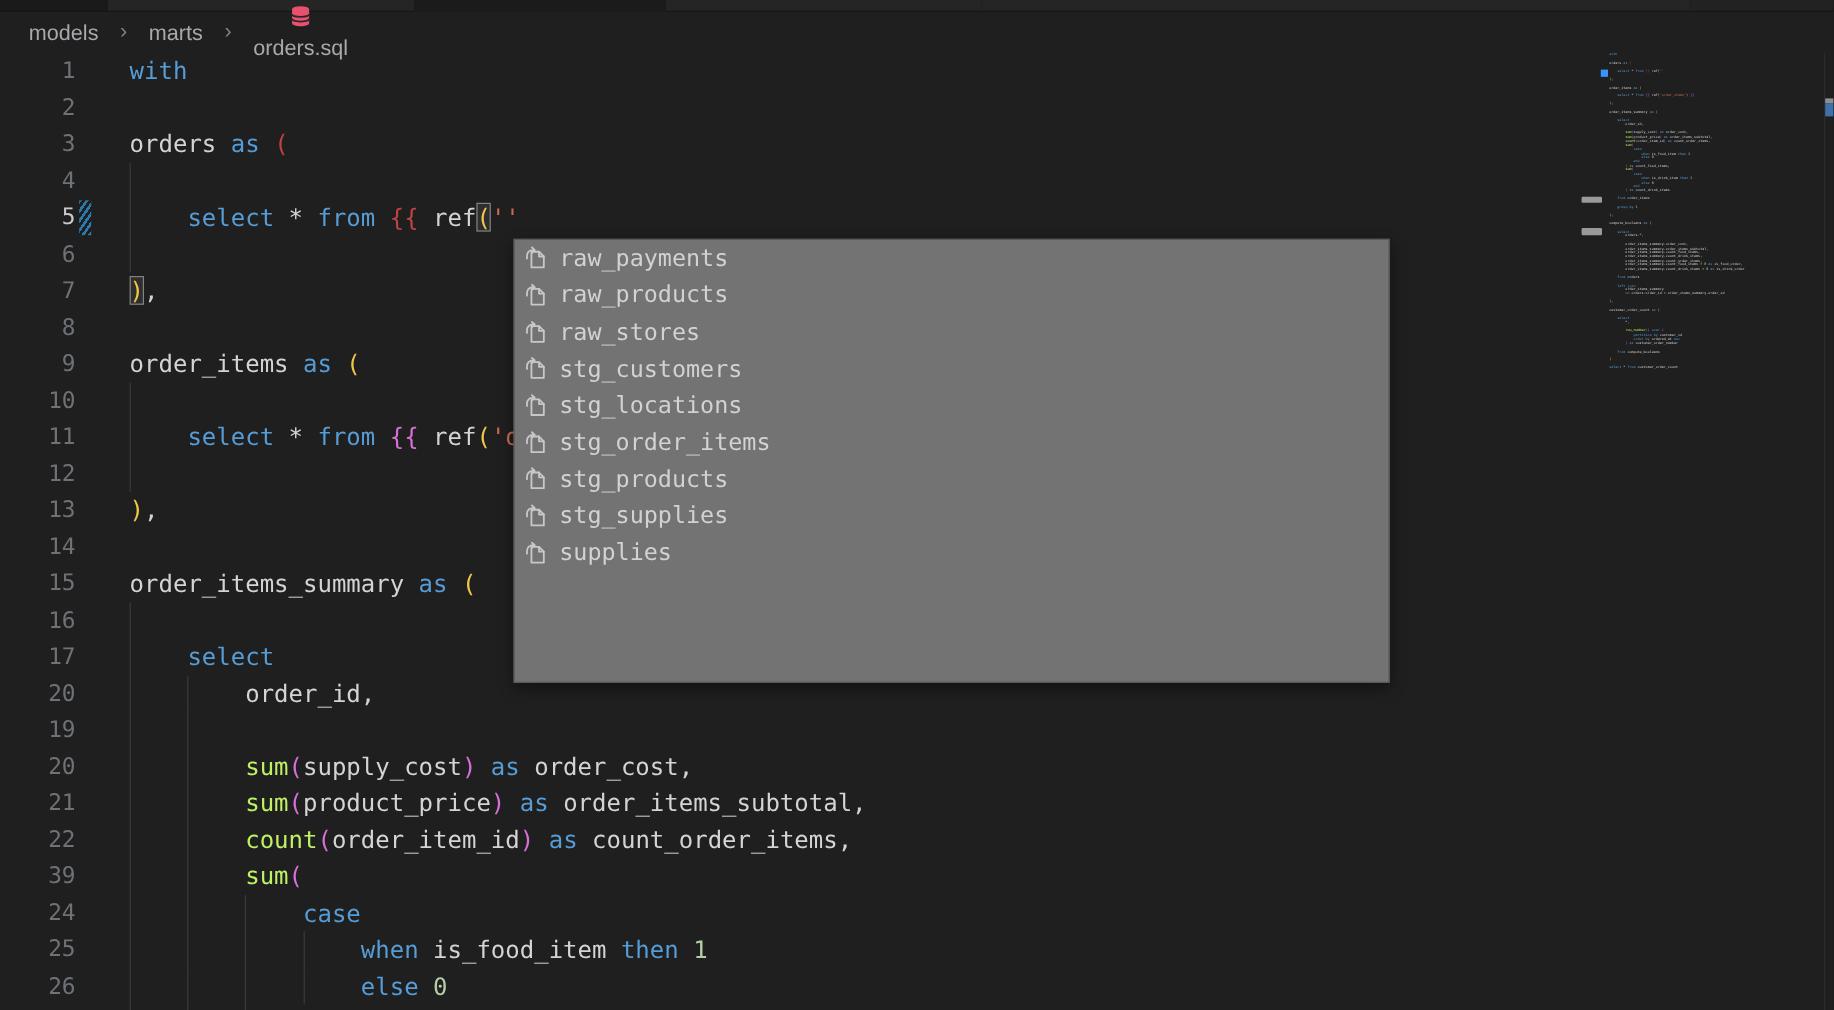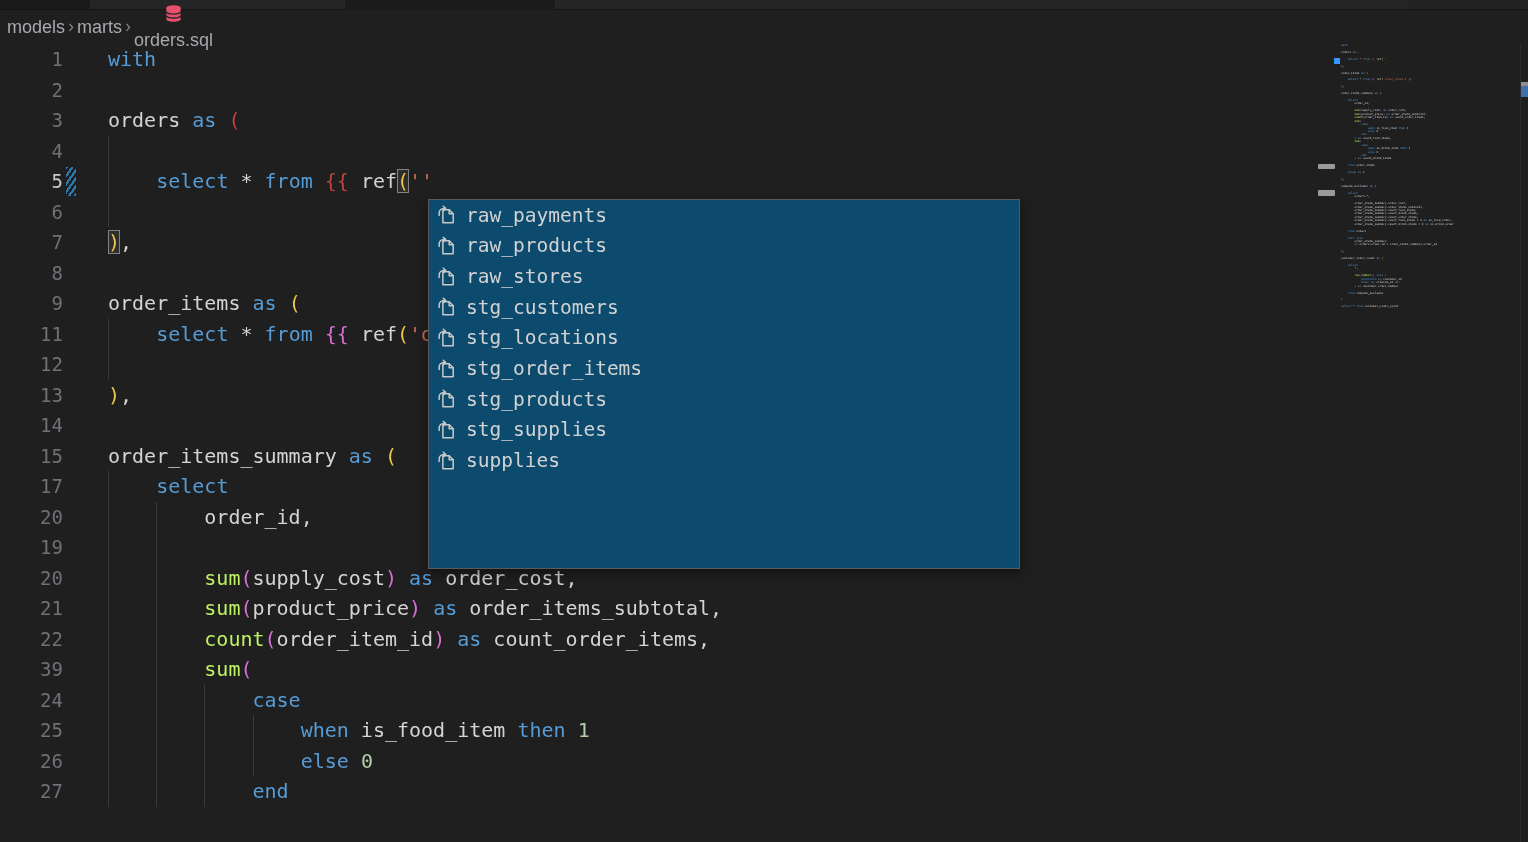--- a/index.html
+++ b/index.html
@@ -6,21 +6,21 @@
   body{
     width:1528px;height:842px;overflow:hidden;position:relative;
     background:#1f1f1f;font-family:"DejaVu Sans Mono",monospace;
   }
   
   .tabstrip{position:absolute;top:0;left:0;width:1528px;height:10px;background:#1b1b1b;}
   .tabseg{position:absolute;top:0;height:10px;background:#252526;border-bottom:1px solid #151515;box-sizing:border-box;}
   
   .breadcrumb{
     position:absolute;top:10px;left:0;right:0;height:34px;
-    display:flex;align-items:center;padding-left:7px;gap:3px;
+    display:flex;align-items:center;padding-left:24px;gap:18px;
     font-family:"Liberation Sans",sans-serif;font-size:18px;color:#a6a9ad;
   }
   .crumb-sep{color:#7d8084;font-size:18px;transform:translateY(-1px);}
   .crumb-file{display:flex;align-items:center;gap:7px;flex-direction:column;}
   
   .editor{position:absolute;top:44px;left:0;width:1520px;height:798px;overflow:hidden;}
   .code-row{position:relative;height:30.5px;line-height:30.5px;font-size:20px;white-space:pre;}
   .ln{position:absolute;left:0;top:0;width:63px;text-align:right;color:#6e7277;font-size:19px;}
   .code-row.current .ln{color:#c9c9c9;}
   .mod-marker{
@@ -33,22 +33,22 @@
   .tk-id{color:#d4d4d4}
   .tk-fn{color:#bef264}
   .tk-nu{color:#b5cea8}
   .tk-st{color:#c96b52}
   .tk-b1{color:#edc74a}
   .tk-b2{color:#d670d6}
   .tk-rd{color:#c04141}
   .tk-bx{color:#edc74a;outline:1px solid #828282;outline-offset:-1px;background:rgba(125,125,125,.16);}
   
   .suggest{
-    position:absolute;left:428px;top:199px;width:592px;height:370px;
-    background:#0c4a6e;border:1px solid #5a5a5a;box-sizing:border-box;
+    position:absolute;left:428px;top:199px;width:730px;height:370px;
+    background:#737373;border:1px solid #5a5a5a;box-sizing:border-box;
     z-index:20;box-shadow:0 4px 12px rgba(0,0,0,.45);
   }
   .sg-row{height:30.66px;display:flex;align-items:center;font-size:19.5px;color:#d2d2d2;}
   .sg-row.selected{background:#123b5e;color:#ffffff;}
   .sg-row.selected .sg-label{font-weight:bold;}
   .sg-icon{width:26px;height:24px;margin:0 6px 0 5px;flex:none;display:flex;align-items:center;justify-content:center;}
   .sg-label{white-space:pre;}
   .sg-detail{margin-left:auto;padding-right:14px;font-size:17.5px;color:#cfcfcf;}
   
   .minimap{
@@ -99,25 +99,27 @@
   <div>
       <div class="code-row"><span class="ln">1</span><span class="code"><span class="tk-kw">with</span></span></div>
       <div class="code-row"><span class="ln">2</span><span class="code"></span></div>
       <div class="code-row"><span class="ln">3</span><span class="code"><span class="tk-id">orders </span><span class="tk-kw">as</span><span class="tk-id"> </span><span class="tk-rd">(</span></span></div>
       <div class="code-row"><span class="ln">4</span><span class="guide" style="left: 108px;"></span><span class="code"></span></div>
       <div class="code-row current"><span class="ln">5</span><span class="mod-marker"></span><span class="guide" style="left: 108px;"></span><span class="code"><span class="tk-id">    </span><span class="tk-kw">select</span><span class="tk-id"> * </span><span class="tk-kw">from</span><span class="tk-id"> </span><span class="tk-rd">{{</span><span class="tk-id"> ref</span><span class="tk-bx">(</span><span class="tk-st">''</span></span></div>
       <div class="code-row"><span class="ln">6</span><span class="guide" style="left: 108px;"></span><span class="code"></span></div>
       <div class="code-row"><span class="ln">7</span><span class="code"><span class="tk-bx">)</span><span class="tk-id">,</span></span></div>
       <div class="code-row"><span class="ln">8</span><span class="code"></span></div>
       <div class="code-row"><span class="ln">9</span><span class="code"><span class="tk-id">order_items </span><span class="tk-kw">as</span><span class="tk-id"> </span><span class="tk-b1">(</span></span></div>
+      <div class="code-row"><span class="ln">10</span><span class="guide" style="left: 108px;"></span><span class="code"></span></div>
       <div class="code-row"><span class="ln">11</span><span class="guide" style="left: 108px;"></span><span class="code"><span class="tk-id">    </span><span class="tk-kw">select</span><span class="tk-id"> * </span><span class="tk-kw">from</span><span class="tk-id"> </span><span class="tk-b2">{{</span><span class="tk-id"> ref</span><span class="tk-b1">(</span><span class="tk-st">'order_items'</span><span class="tk-b1">)</span><span class="tk-id"> </span><span class="tk-b2">}}</span></span></div>
       <div class="code-row"><span class="ln">12</span><span class="guide" style="left: 108px;"></span><span class="code"></span></div>
       <div class="code-row"><span class="ln">13</span><span class="code"><span class="tk-b1">)</span><span class="tk-id">,</span></span></div>
       <div class="code-row"><span class="ln">14</span><span class="code"></span></div>
       <div class="code-row"><span class="ln">15</span><span class="code"><span class="tk-id">order_items_summary </span><span class="tk-kw">as</span><span class="tk-id"> </span><span class="tk-b1">(</span></span></div>
+      <div class="code-row"><span class="ln">16</span><span class="guide" style="left: 108px;"></span><span class="code"></span></div>
       <div class="code-row"><span class="ln">17</span><span class="guide" style="left: 108px;"></span><span class="code"><span class="tk-id">    </span><span class="tk-kw">select</span></span></div>
       <div class="code-row"><span class="ln">20</span><span class="guide" style="left: 108px;"></span><span class="guide" style="left: 156.2px;"></span><span class="code"><span class="tk-id">        order_id,</span></span></div>
       <div class="code-row"><span class="ln">19</span><span class="guide" style="left: 108px;"></span><span class="guide" style="left: 156.2px;"></span><span class="code"></span></div>
       <div class="code-row"><span class="ln">20</span><span class="guide" style="left: 108px;"></span><span class="guide" style="left: 156.2px;"></span><span class="code"><span class="tk-id">        </span><span class="tk-fn">sum</span><span class="tk-b2">(</span><span class="tk-id">supply_cost</span><span class="tk-b2">)</span><span class="tk-id"> </span><span class="tk-kw">as</span><span class="tk-id"> order_cost,</span></span></div>
       <div class="code-row"><span class="ln">21</span><span class="guide" style="left: 108px;"></span><span class="guide" style="left: 156.2px;"></span><span class="code"><span class="tk-id">        </span><span class="tk-fn">sum</span><span class="tk-b2">(</span><span class="tk-id">product_price</span><span class="tk-b2">)</span><span class="tk-id"> </span><span class="tk-kw">as</span><span class="tk-id"> order_items_subtotal,</span></span></div>
       <div class="code-row"><span class="ln">22</span><span class="guide" style="left: 108px;"></span><span class="guide" style="left: 156.2px;"></span><span class="code"><span class="tk-id">        </span><span class="tk-fn">count</span><span class="tk-b2">(</span><span class="tk-id">order_item_id</span><span class="tk-b2">)</span><span class="tk-id"> </span><span class="tk-kw">as</span><span class="tk-id"> count_order_items,</span></span></div>
       <div class="code-row"><span class="ln">39</span><span class="guide" style="left: 108px;"></span><span class="guide" style="left: 156.2px;"></span><span class="code"><span class="tk-id">        </span><span class="tk-fn">sum</span><span class="tk-b2">(</span></span></div>
       <div class="code-row"><span class="ln">24</span><span class="guide" style="left: 108px;"></span><span class="guide" style="left: 156.2px;"></span><span class="guide" style="left: 204.4px;"></span><span class="code"><span class="tk-id">            </span><span class="tk-kw">case</span></span></div>
       <div class="code-row"><span class="ln">25</span><span class="guide" style="left: 108px;"></span><span class="guide" style="left: 156.2px;"></span><span class="guide" style="left: 204.4px;"></span><span class="guide" style="left: 252.6px;"></span><span class="code"><span class="tk-id">                </span><span class="tk-kw">when</span><span class="tk-id"> is_food_item </span><span class="tk-kw">then</span><span class="tk-id"> </span><span class="tk-nu">1</span></span></div>
       <div class="code-row"><span class="ln">26</span><span class="guide" style="left: 108px;"></span><span class="guide" style="left: 156.2px;"></span><span class="guide" style="left: 204.4px;"></span><span class="guide" style="left: 252.6px;"></span><span class="code"><span class="tk-id">                </span><span class="tk-kw">else</span><span class="tk-id"> </span><span class="tk-nu">0</span></span></div>

